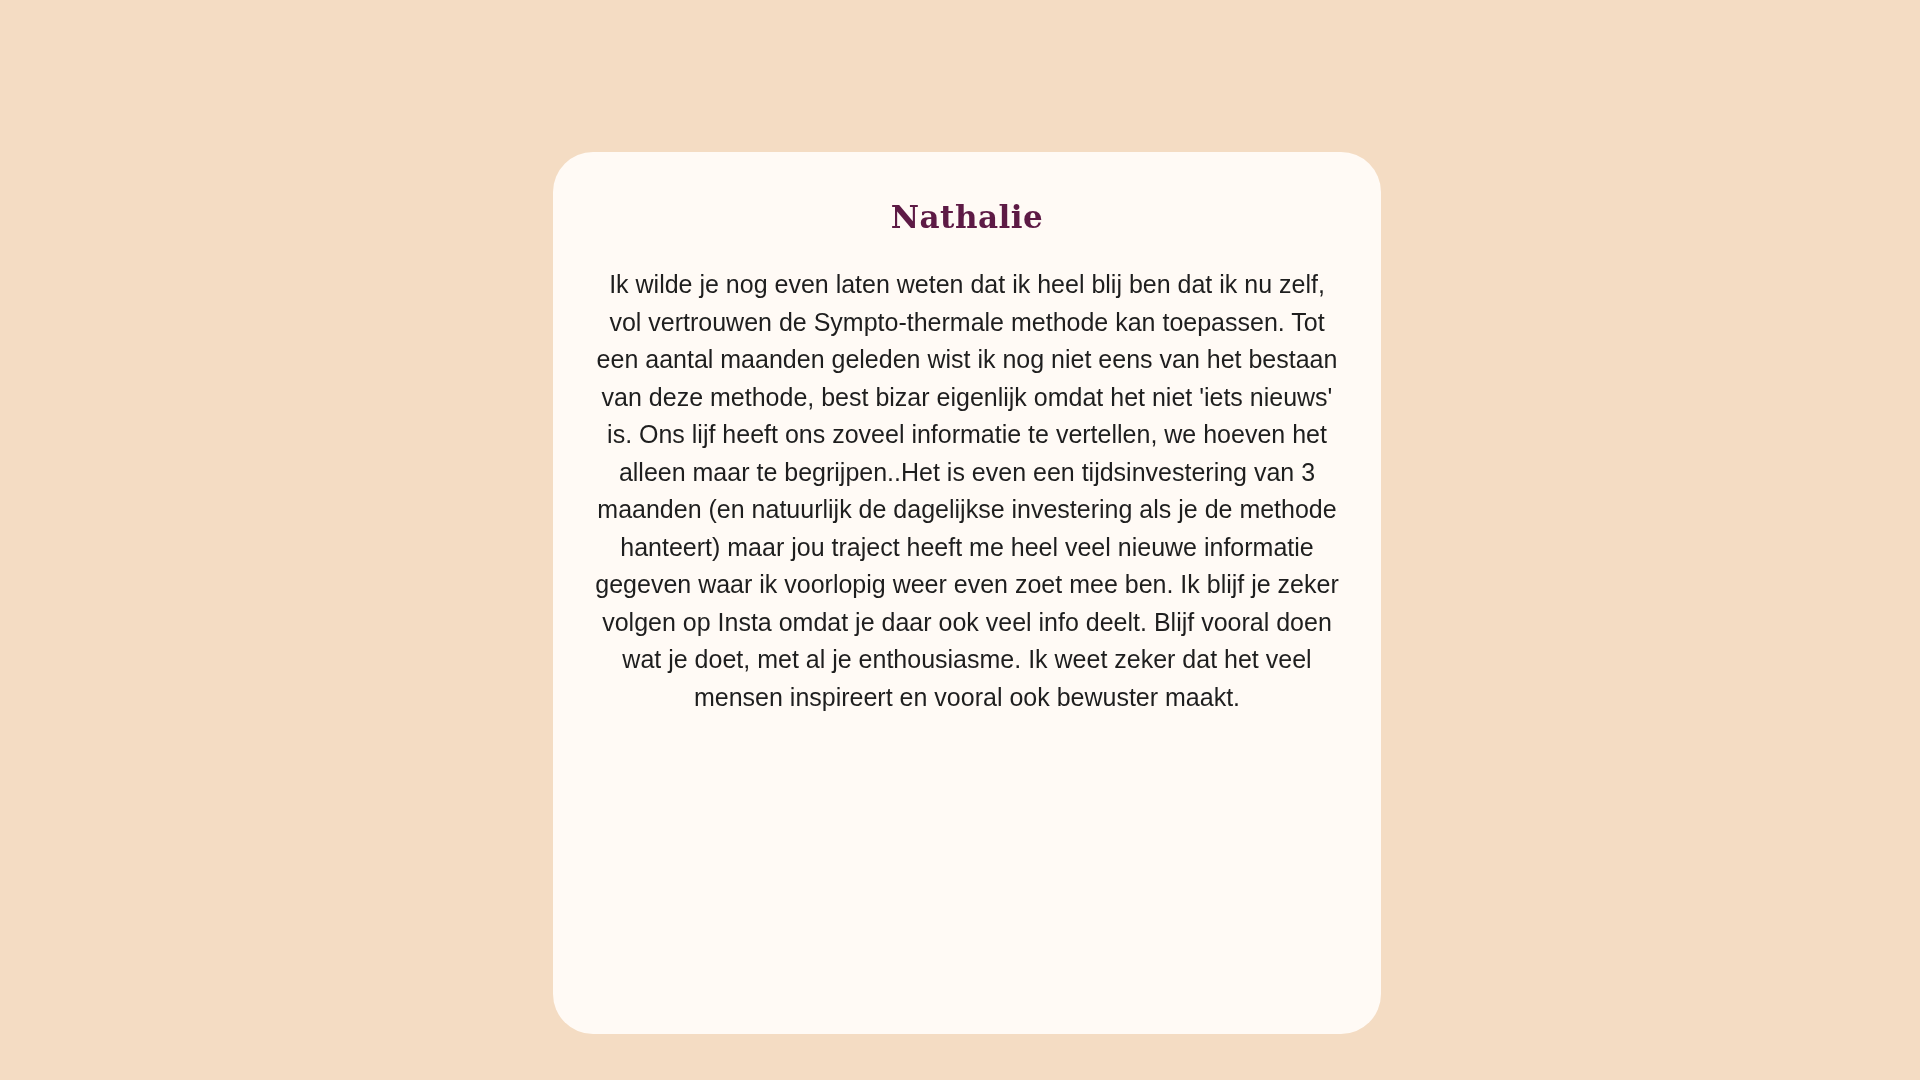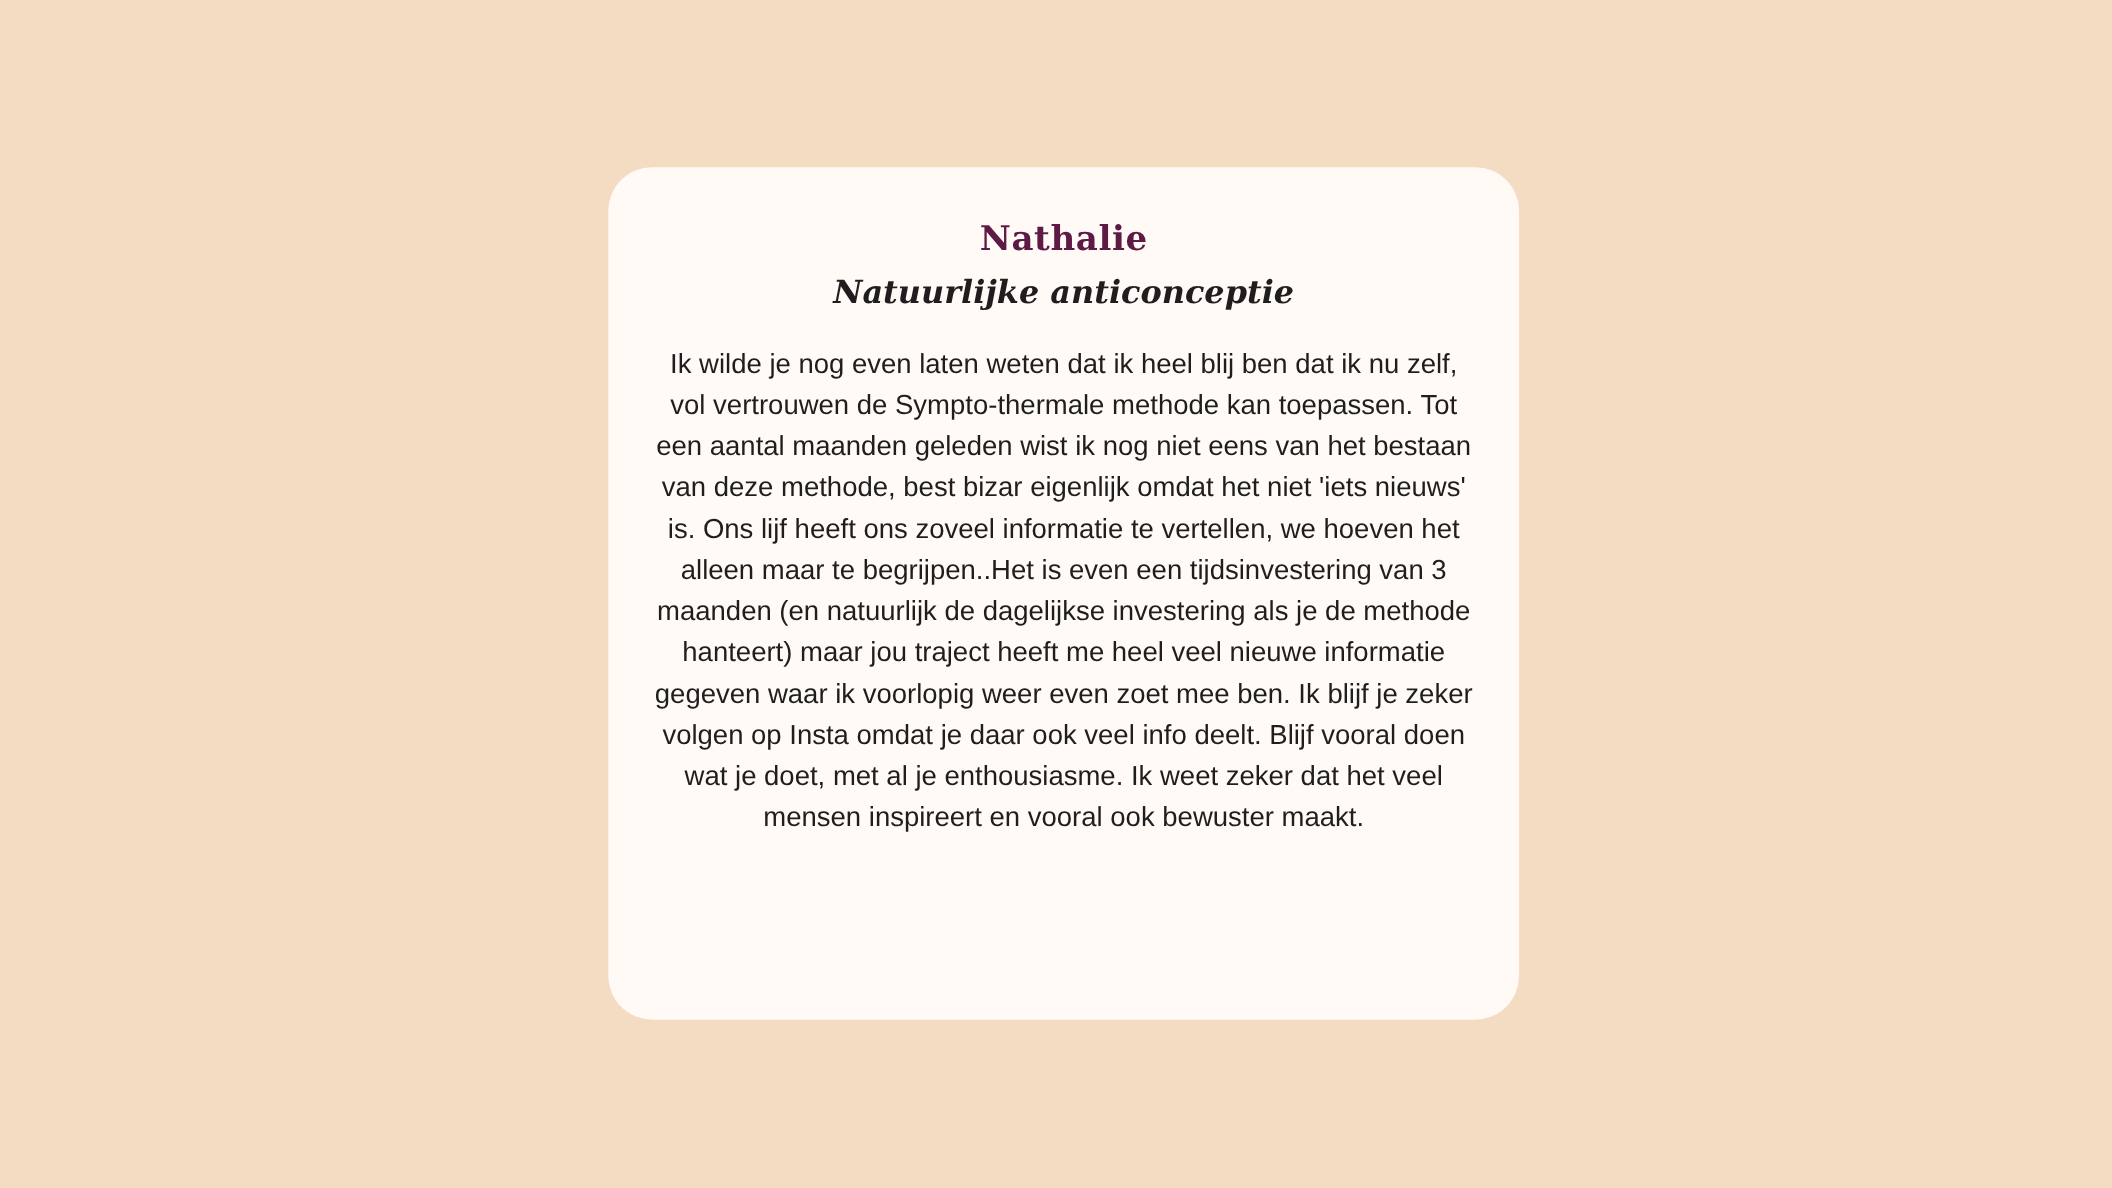--- a/index.html
+++ b/index.html
@@ -15,21 +15,21 @@
   }
   .canvas {
     position: absolute;
     inset: 0;
   }
   .card {
     position: absolute;
     left: 553px;
     top: 152px;
     width: 828px;
-    height: 775px;
+    height: 882px;
     border-radius: 40px;
     box-sizing: border-box;
     padding-top: 47px;
     text-align: center;
   }
   .card-title {
     margin: 0;
     font-family: "DejaVu Serif", serif;
     font-weight: 700;
     font-size: 31px;
@@ -55,18 +55,17 @@
 </style>
 </head>
 <body>
 
 <div class="canvas" style="background-color: rgb(244, 220, 195);">
 
   <div class="card" style="background-color: rgb(255, 250, 245);">
 
     <h1 class="card-title" style="color: rgb(93, 26, 69);">Nathalie</h1>
 
-    <h2 class="card-subtitle" style="color: rgb(31, 29, 30);">Natuurlijke anticonceptie</h2>
 
     <p class="card-body" style="color: rgb(30, 30, 30);">Ik wilde je nog even laten weten dat ik heel blij ben dat ik nu zelf, vol vertrouwen de Sympto-thermale methode kan toepassen. Tot een aantal maanden geleden wist ik nog niet eens van het bestaan van deze methode, best bizar eigenlijk omdat het niet 'iets nieuws' is. Ons lijf heeft ons zoveel informatie te vertellen, we hoeven het alleen maar te begrijpen..Het is even een tijdsinvestering van 3 maanden (en natuurlijk de dagelijkse investering als je de methode hanteert) maar jou traject heeft me heel veel nieuwe informatie gegeven waar ik voorlopig weer even zoet mee ben. Ik blijf je zeker volgen op Insta omdat je daar ook veel info deelt. Blijf vooral doen wat je doet, met al je enthousiasme. Ik weet zeker dat het veel mensen inspireert en vooral ook bewuster maakt.</p>
 
   </div>
 </div>
 
 </body></html>

